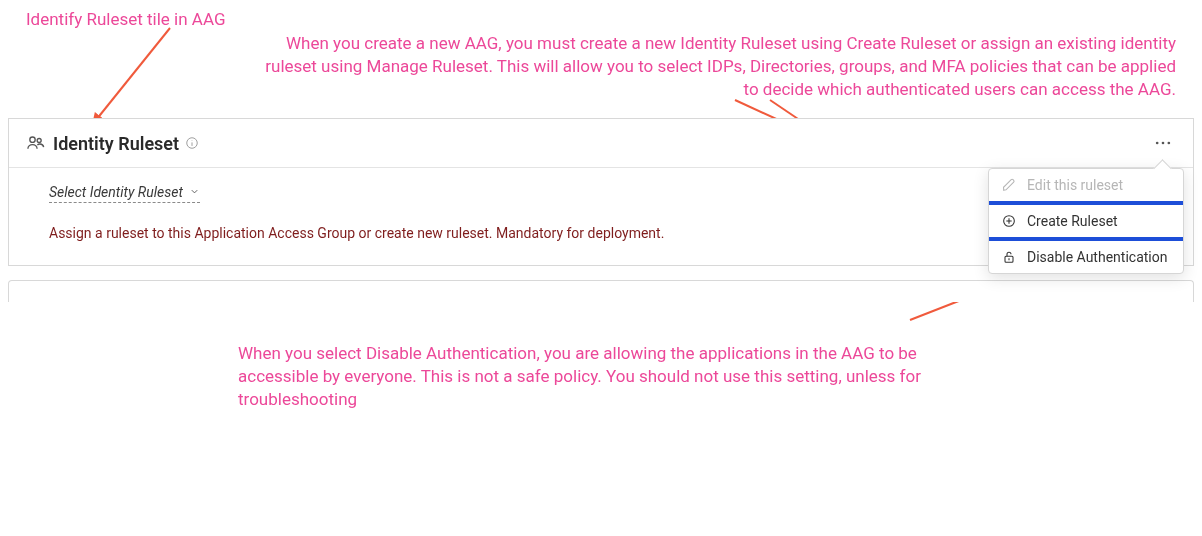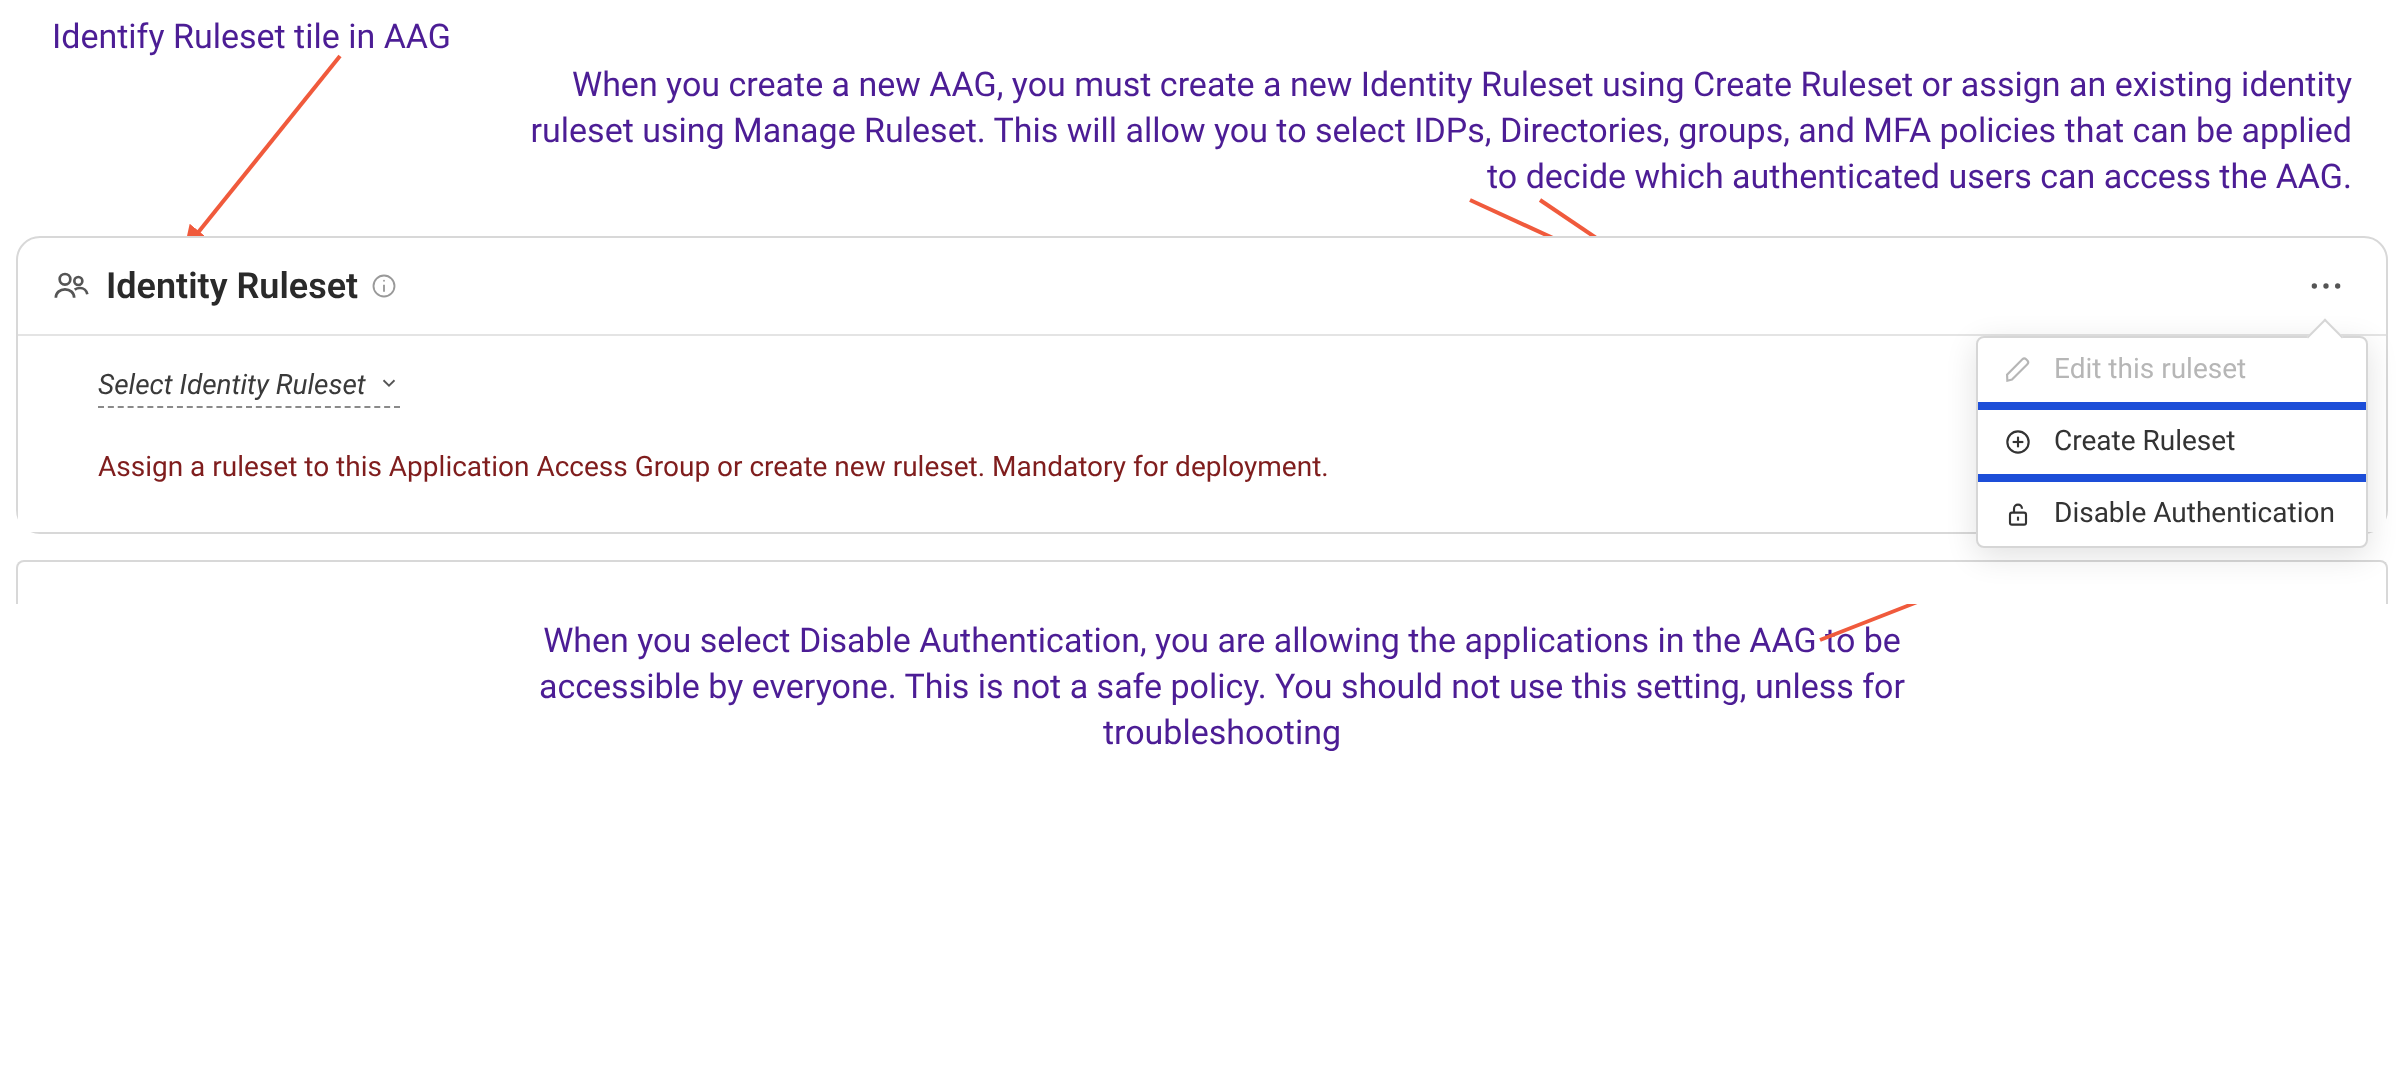--- a/index.html
+++ b/index.html
@@ -7,43 +7,43 @@
     font-family: -apple-system, BlinkMacSystemFont, "Segoe UI", Roboto, Helvetica, Arial, sans-serif;
     background: #ffffff;
     width: 1202px;
     height: 536px;
     position: relative;
     overflow: hidden;
   }
 
   .annotation {
     position: absolute;
-    color: #4c1d95;
+    color: #ec4899;
     font-size: 17px;
     line-height: 1.35;
     font-weight: 400;
   }
   .ann-top-left { left: 26px; top: 8px; }
   .ann-top-right { left: 258px; top: 32px; width: 918px; text-align: right; }
-  .ann-bottom { left: 238px; top: 310px; width: 746px; text-align: center; }
+  .ann-bottom { left: 238px; top: 342px; width: 746px; text-align: left; }
 
   svg.arrows {
     position: absolute;
     left: 0; top: 0;
     width: 1202px; height: 536px;
     pointer-events: none;
   }
 
   .panel {
     position: absolute;
     left: 8px;
     top: 118px;
     width: 1186px;
     border: 1px solid #d8d8d8;
-    border-radius: 12px;
+    border-radius: 0;
     background: #fff;
   }
   .panel-header {
     display: flex;
     align-items: center;
     padding: 12px 16px;
     border-bottom: 1px solid #e4e4e4;
   }
   .panel-title {
     font-size: 18px;

